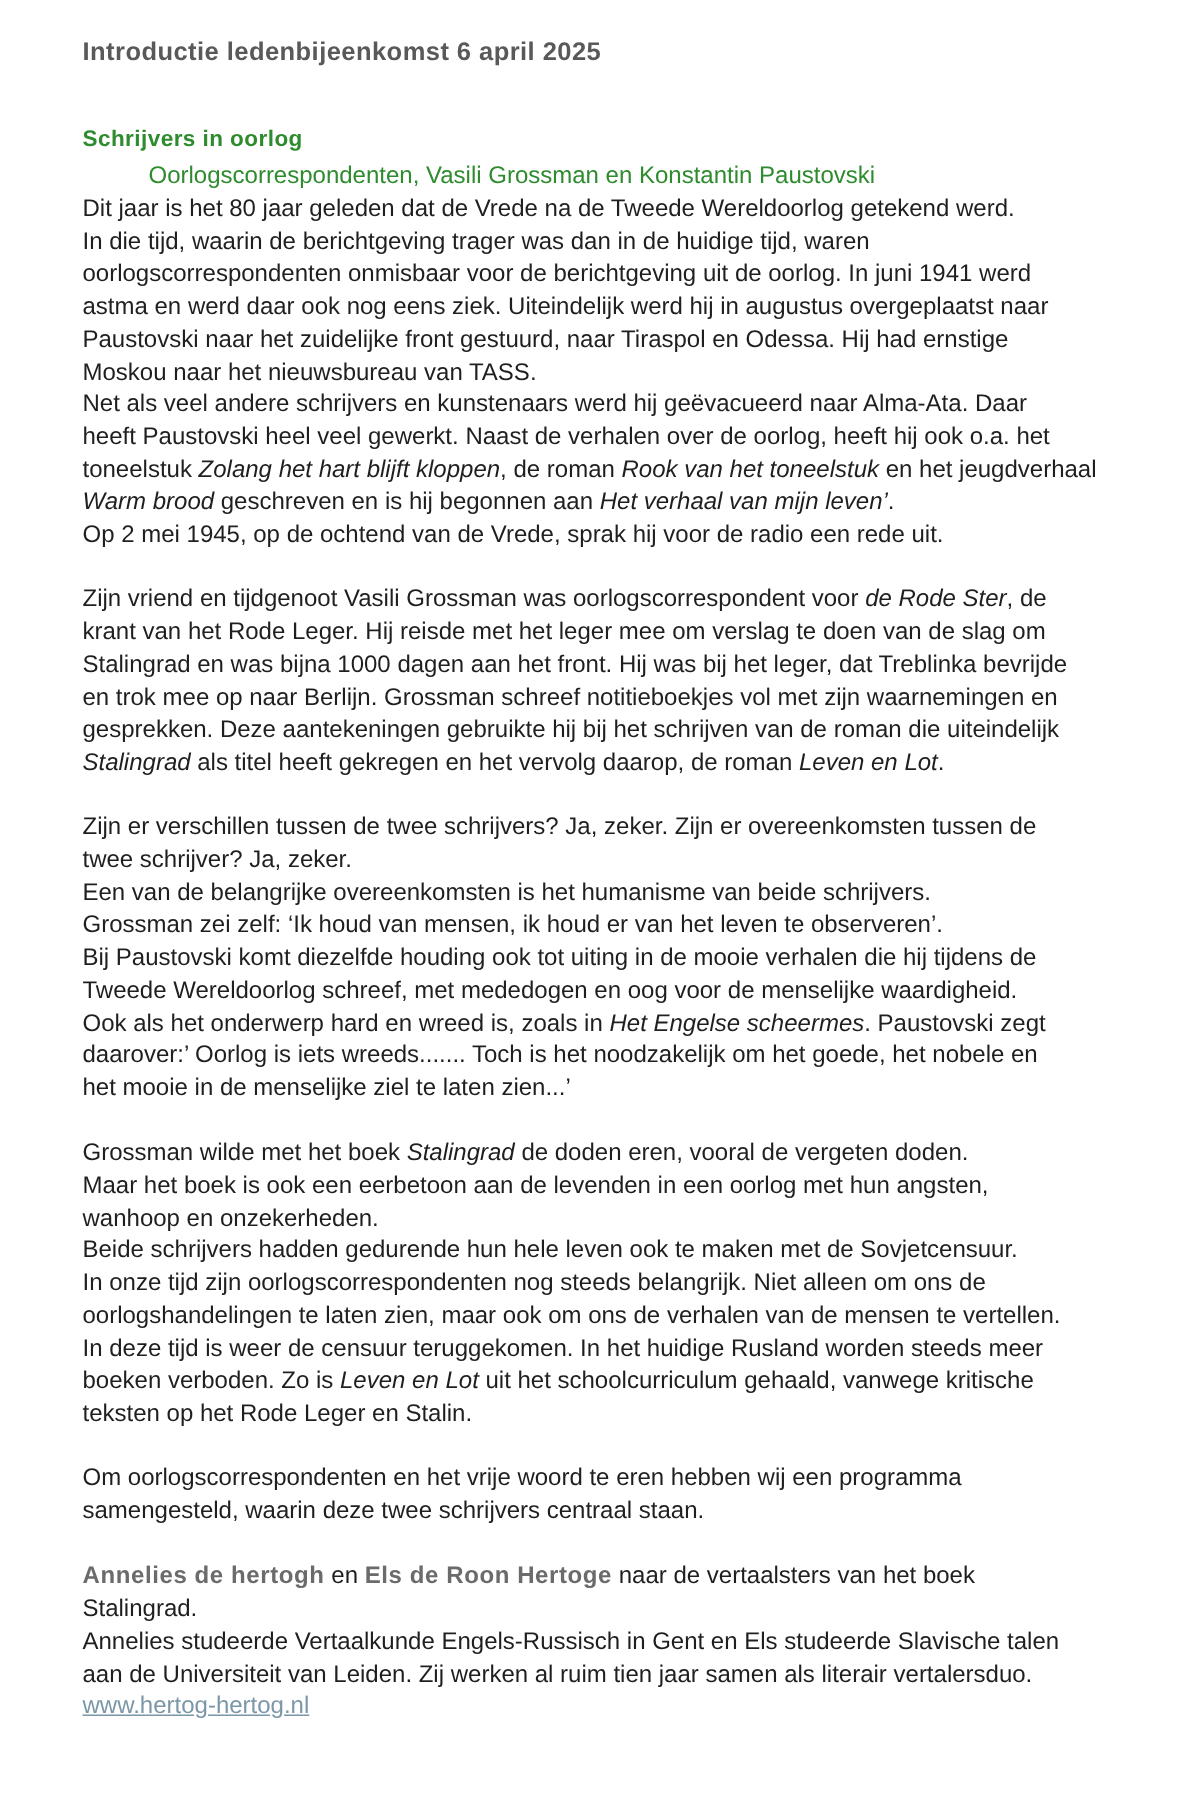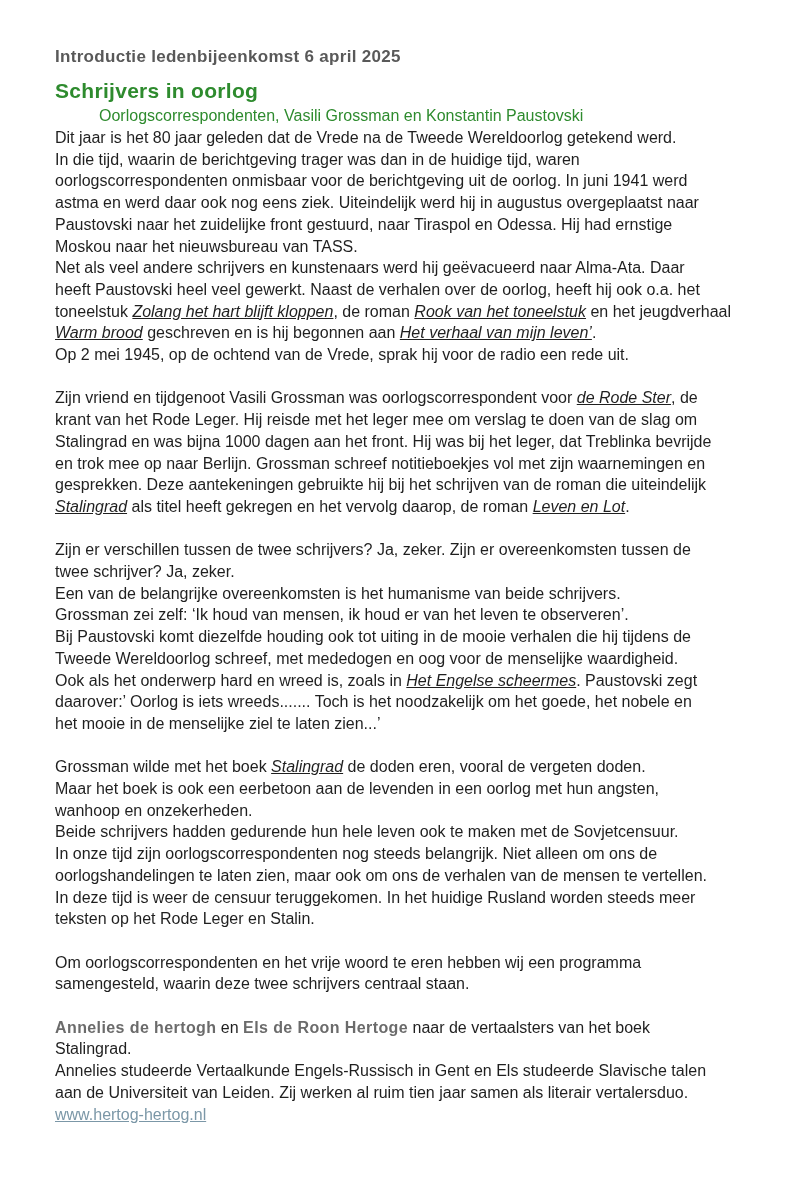--- a/index.html
+++ b/index.html
@@ -10,52 +10,52 @@
     width: 786px;
     height: 1199px;
     background: #ffffff;
     overflow: hidden;
     font-family: "Liberation Sans", sans-serif;
   }
   .page {
     box-sizing: border-box;
     width: 646px;
     height: 1199px;
-    padding: 46px 36px 16px 55px;
+    padding: 24px 36px 16px 55px;
   }
   .doc-header {
     font-size: 17px;
     line-height: 22px;
     font-weight: bold;
     letter-spacing: 0.3px;
     color: var(--header-gray, #595959);
   }
   .section-title {
-    margin-top: 10px;
-    font-size: 21px;
+    margin-top: 34px;
+    font-size: 15px;
     line-height: 25px;
     font-weight: bold;
     letter-spacing: 0.3px;
     color: var(--green, #2e8b2e);
   }
   .section-subtitle {
     margin-top: 2px;
     font-size: 16px;
     line-height: 22px;
     color: var(--green, #2e8b2e);
     margin-left: 44px;
   }
   .body-text {
     font-size: 16px;
     line-height: 21.7px;
     color: var(--body-text, #1f1f1f);
   }
   .para + .para { margin-top: 21.7px; }
   .line { white-space: nowrap; }
-  .it { font-style: italic; text-decoration: underline; }
+  .it { font-style: italic; }
   .bd { font-weight: bold; letter-spacing: 0.4px; }
   .gray { color: var(--names-gray, #6b6b6b); }
   .link-line {
     font-size: 16px;
     line-height: 21.7px;
   }
   .site-link {
     color: var(--link-blue, #7b97a7);
     text-decoration: underline;
     cursor: pointer;
@@ -105,20 +105,21 @@
         <div class="line"><span>het mooie in de menselijke ziel te laten zien...’</span></div>
       </div>
       <div class="para">
         <div class="line"><span>Grossman wilde met het boek </span><span class="it">Stalingrad</span><span> de doden eren, vooral de vergeten doden.</span></div>
         <div class="line"><span>Maar het boek is ook een eerbetoon aan de levenden in een oorlog met hun angsten,</span></div>
         <div class="line"><span>wanhoop en onzekerheden.</span></div>
         <div class="line"><span>Beide schrijvers hadden gedurende hun hele leven ook te maken met de Sovjetcensuur.</span></div>
         <div class="line"><span>In onze tijd zijn oorlogscorrespondenten nog steeds belangrijk. Niet alleen om ons de</span></div>
         <div class="line"><span>oorlogshandelingen te laten zien, maar ook om ons de verhalen van de mensen te vertellen.</span></div>
         <div class="line"><span>In deze tijd is weer de censuur teruggekomen. In het huidige Rusland worden steeds meer</span></div>
+        <div class="line"><span>boeken verboden. Zo is </span><span class="it">Leven en Lot</span><span> uit het schoolcurriculum gehaald, vanwege kritische</span></div>
         <div class="line"><span>teksten op het Rode Leger en Stalin.</span></div>
       </div>
       <div class="para">
         <div class="line"><span>Om oorlogscorrespondenten en het vrije woord te eren hebben wij een programma</span></div>
         <div class="line"><span>samengesteld, waarin deze twee schrijvers centraal staan.</span></div>
       </div>
       <div class="para">
         <div class="line"><span class="bd gray">Annelies de hertogh</span><span> en </span><span class="bd gray">Els de Roon Hertoge</span><span> naar de vertaalsters van het boek</span></div>
         <div class="line"><span>Stalingrad.</span></div>
         <div class="line"><span>Annelies studeerde Vertaalkunde Engels-Russisch in Gent en Els studeerde Slavische talen</span></div>

